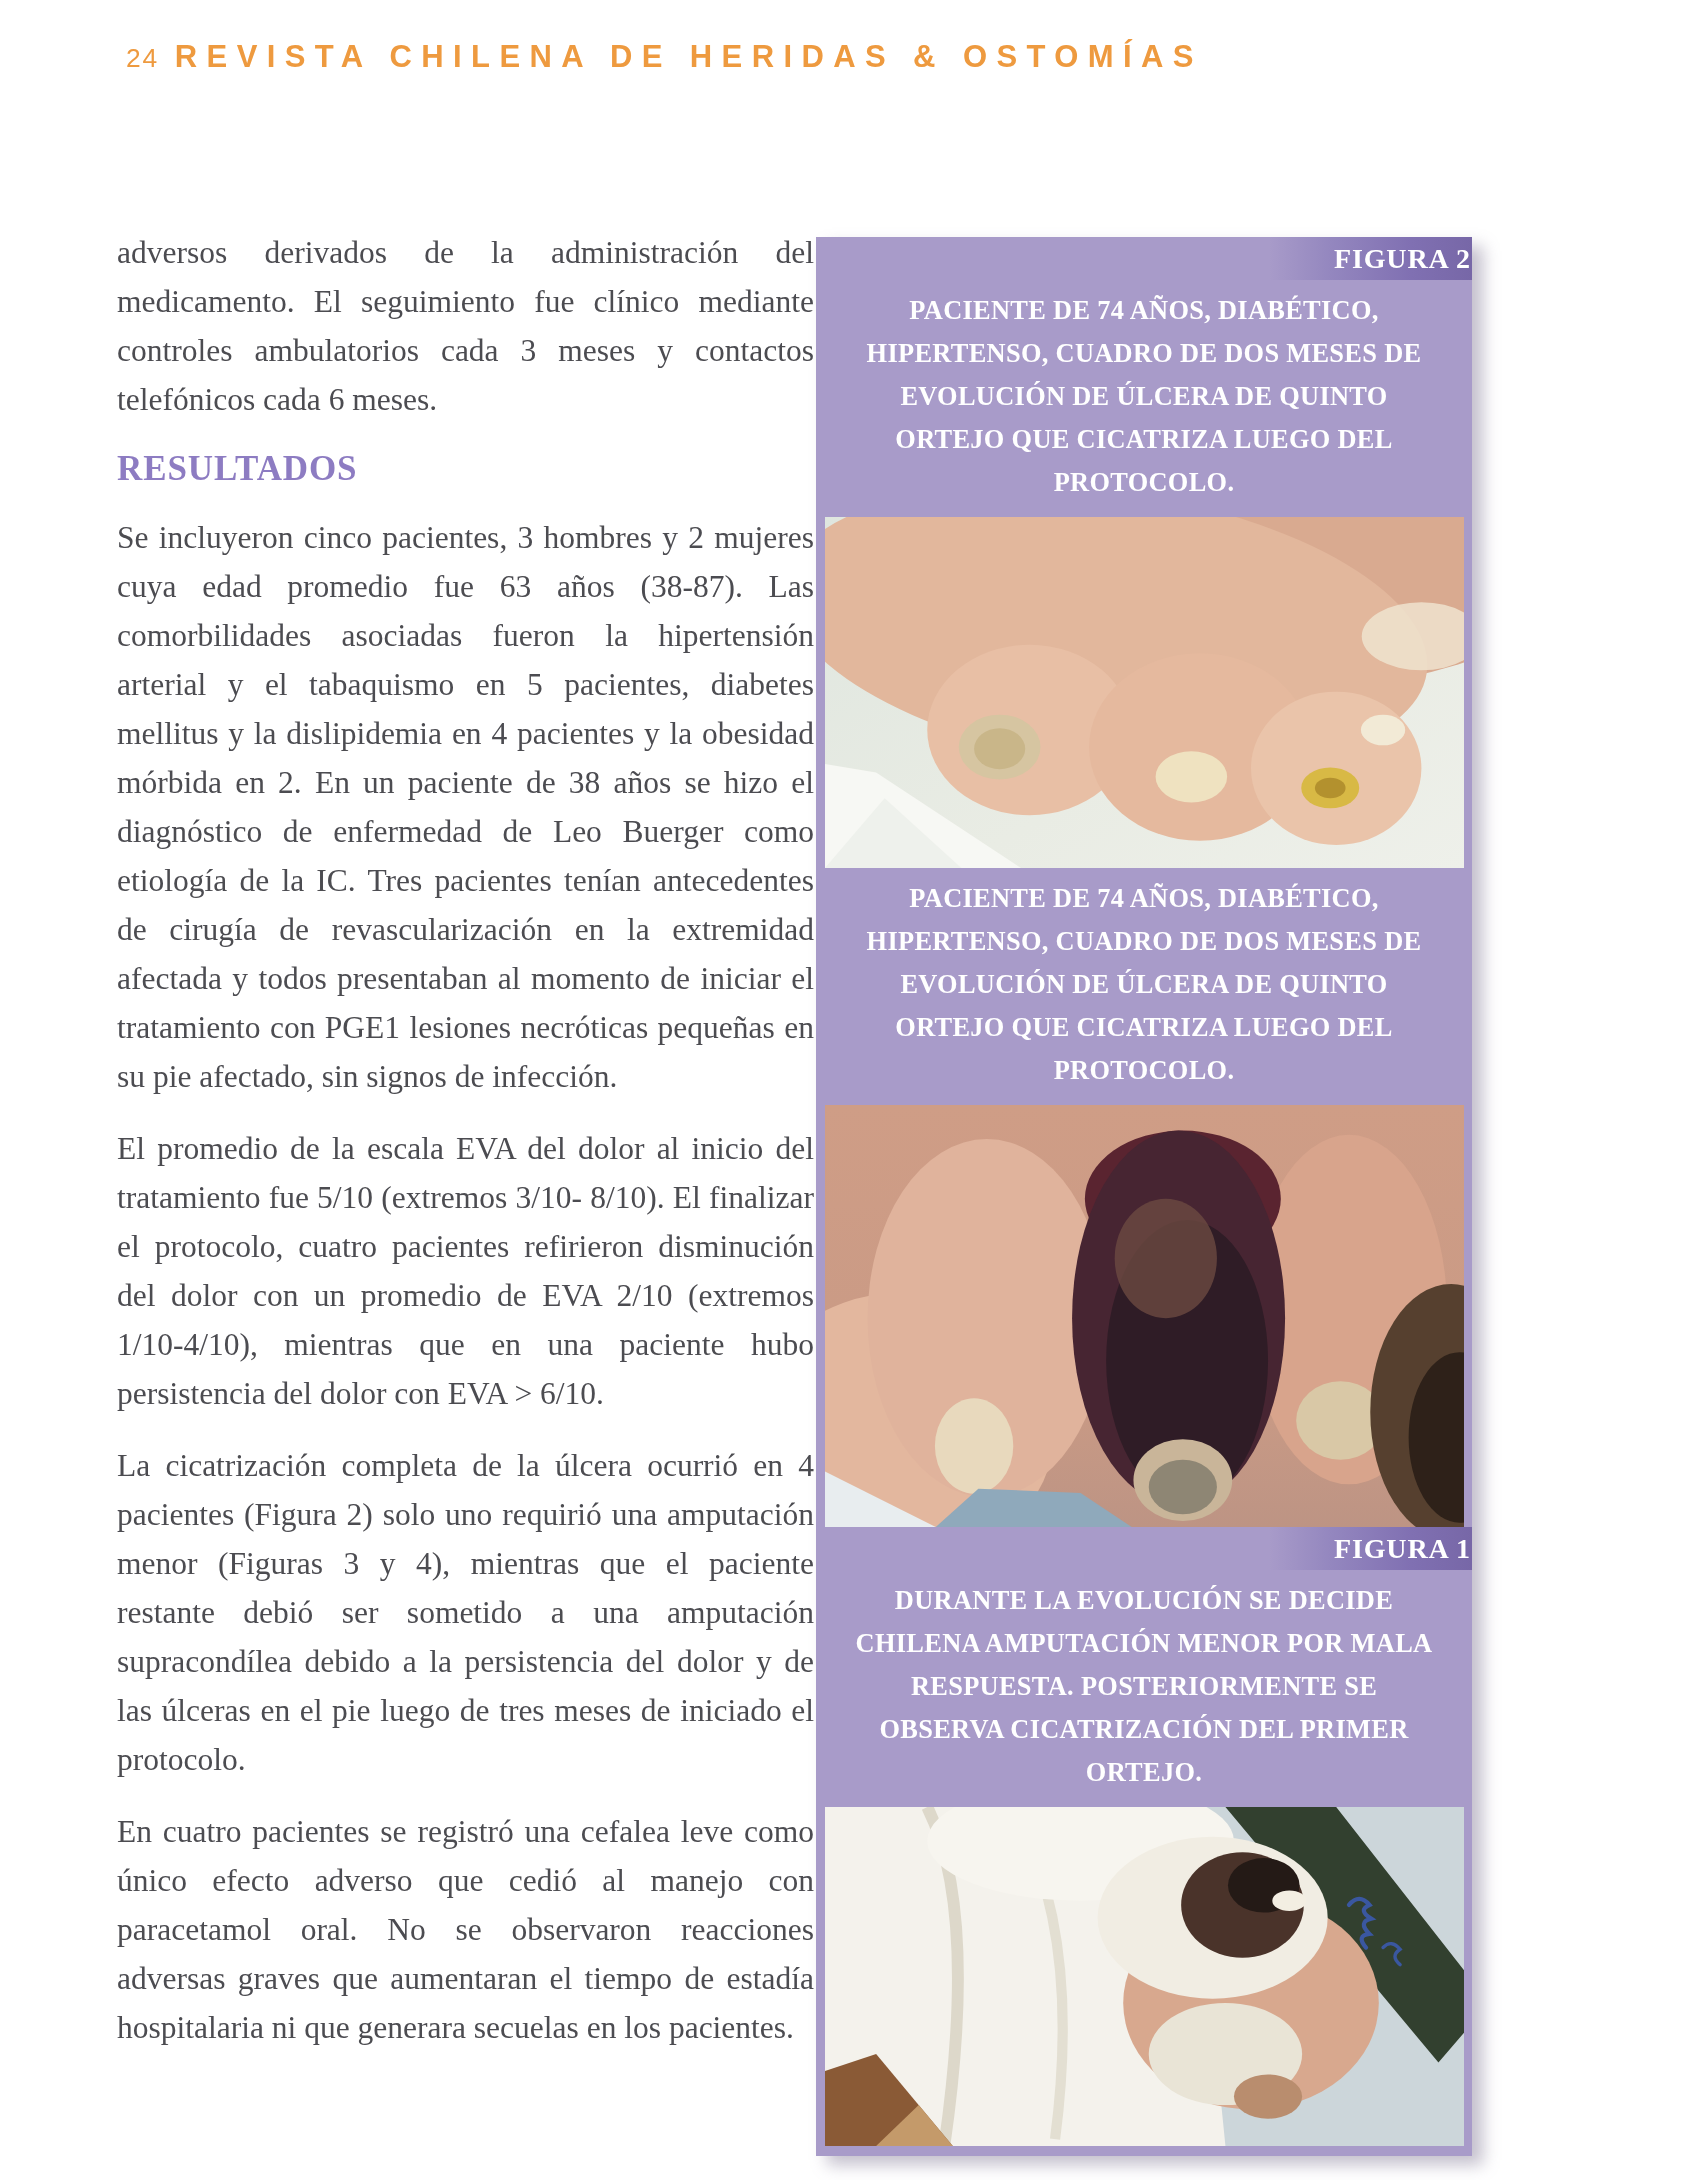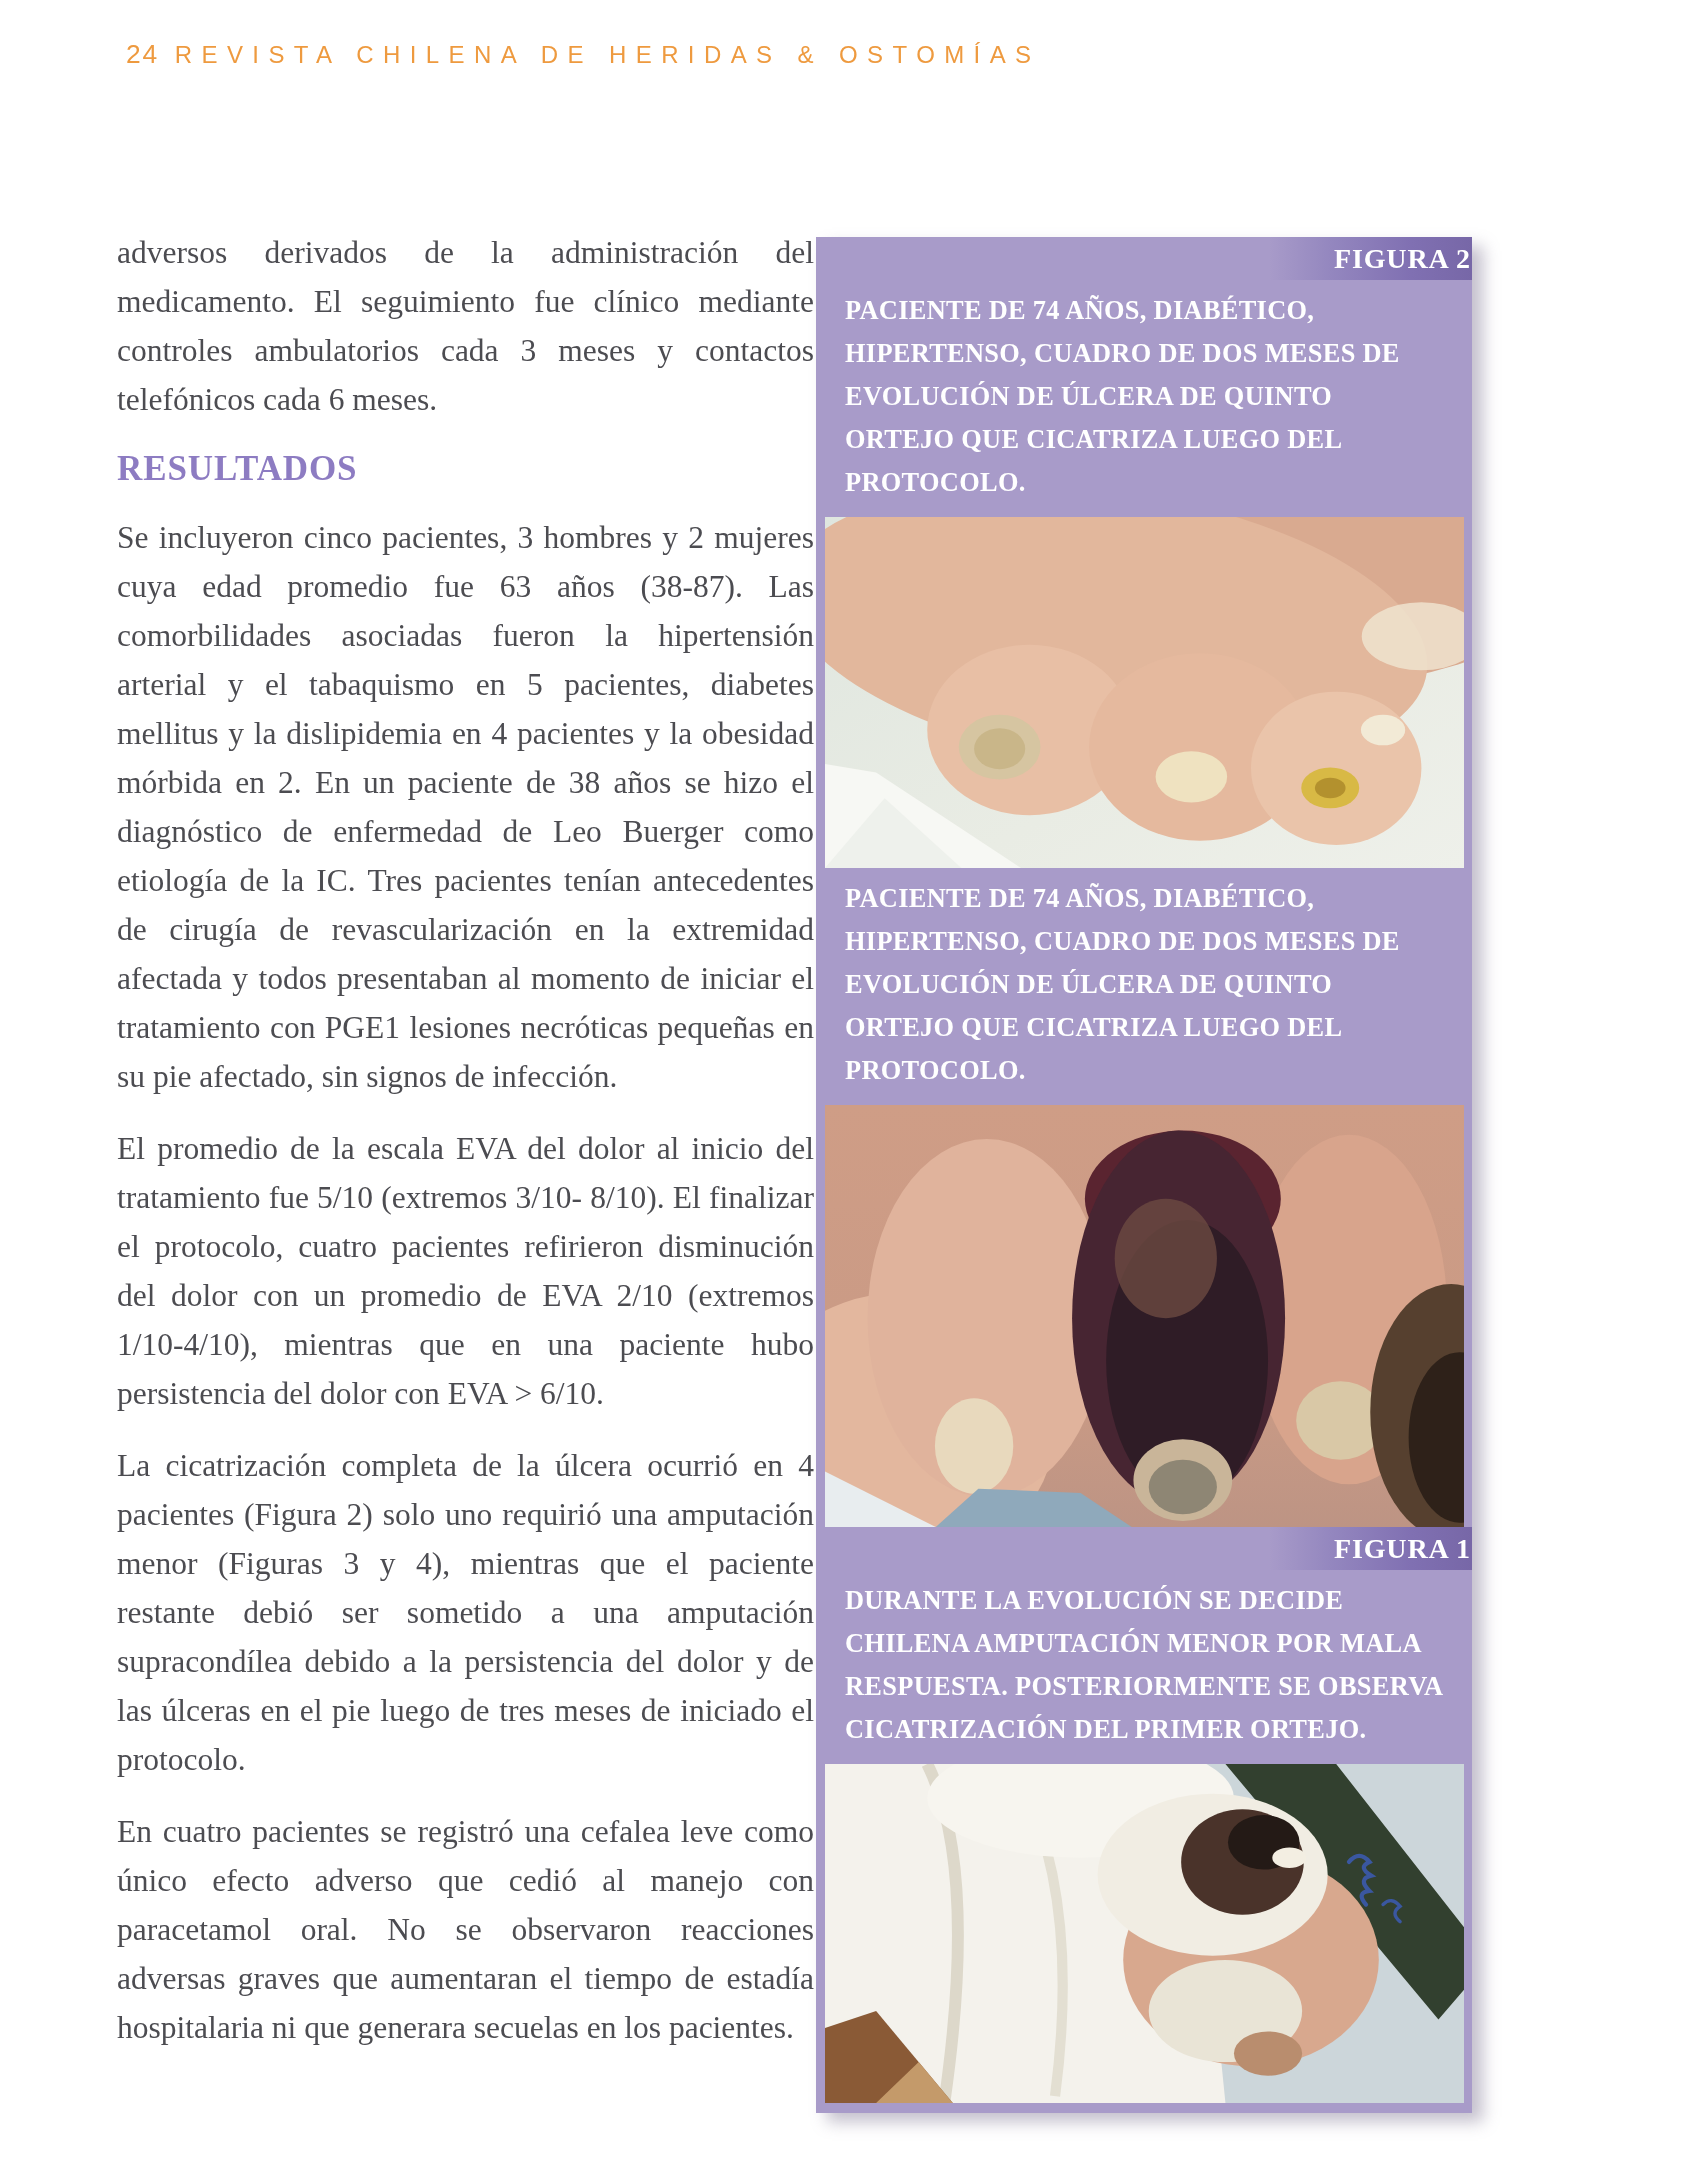--- a/index.html
+++ b/index.html
@@ -17,21 +17,21 @@
   .page{position:absolute;inset:0;overflow:hidden;background:#fff;}
 
   
   .page-header{
     position:absolute;left:126px;top:39px;
     display:flex;align-items:baseline;gap:16px;
     color:var(--accent-orange);
     font-family:"Liberation Sans", sans-serif;
   }
   .page-num{font-size:26.4px;letter-spacing:1.7px;font-weight:500;}
-  .journal-title{font-size:24px;letter-spacing:9.4px;font-weight:400;white-space:nowrap;}
+  .journal-title{font-size:31px;letter-spacing:9.4px;font-weight:700;white-space:nowrap;}
 
   
   .left-col{
     position:absolute;left:117px;top:228px;width:697px;
     color:var(--body-text);
   }
   .left-col p{
     margin:0 0 23px 0;
     font-size:31.5px;line-height:49px;
     text-align:justify;text-justify:inter-word;
@@ -54,21 +54,21 @@
   .figure-label{
     min-width:203px;height:43px;
     background:linear-gradient(90deg, rgba(168,155,201,0) 0%, #9487BF 30%, #8070B2 70%, var(--bar-dark) 100%);
     color:#fff;font-size:28px;font-weight:bold;line-height:43px;
     text-align:right;padding:0 1px 0 39px;letter-spacing:0.9px;
     box-sizing:border-box;
   }
   .figure-caption{
     margin:0;padding:8.5px 29px 13.6px 29px;
     color:#ffffff;font-size:26.4px;line-height:43px;font-weight:bold;
-    text-align:left;letter-spacing:0.3px;
+    text-align:center;letter-spacing:0.3px;
   }
   .figure-photo{margin:0 8.5px;overflow:hidden;background:#d8cfc4;}
   .figure-photo svg{display:block;width:100%;height:100%;}
   .ph-1{height:351px;}
   .ph-2{height:422px;}
   .ph-3{height:339px;}
 </style>
 </head>
 <body>
 

